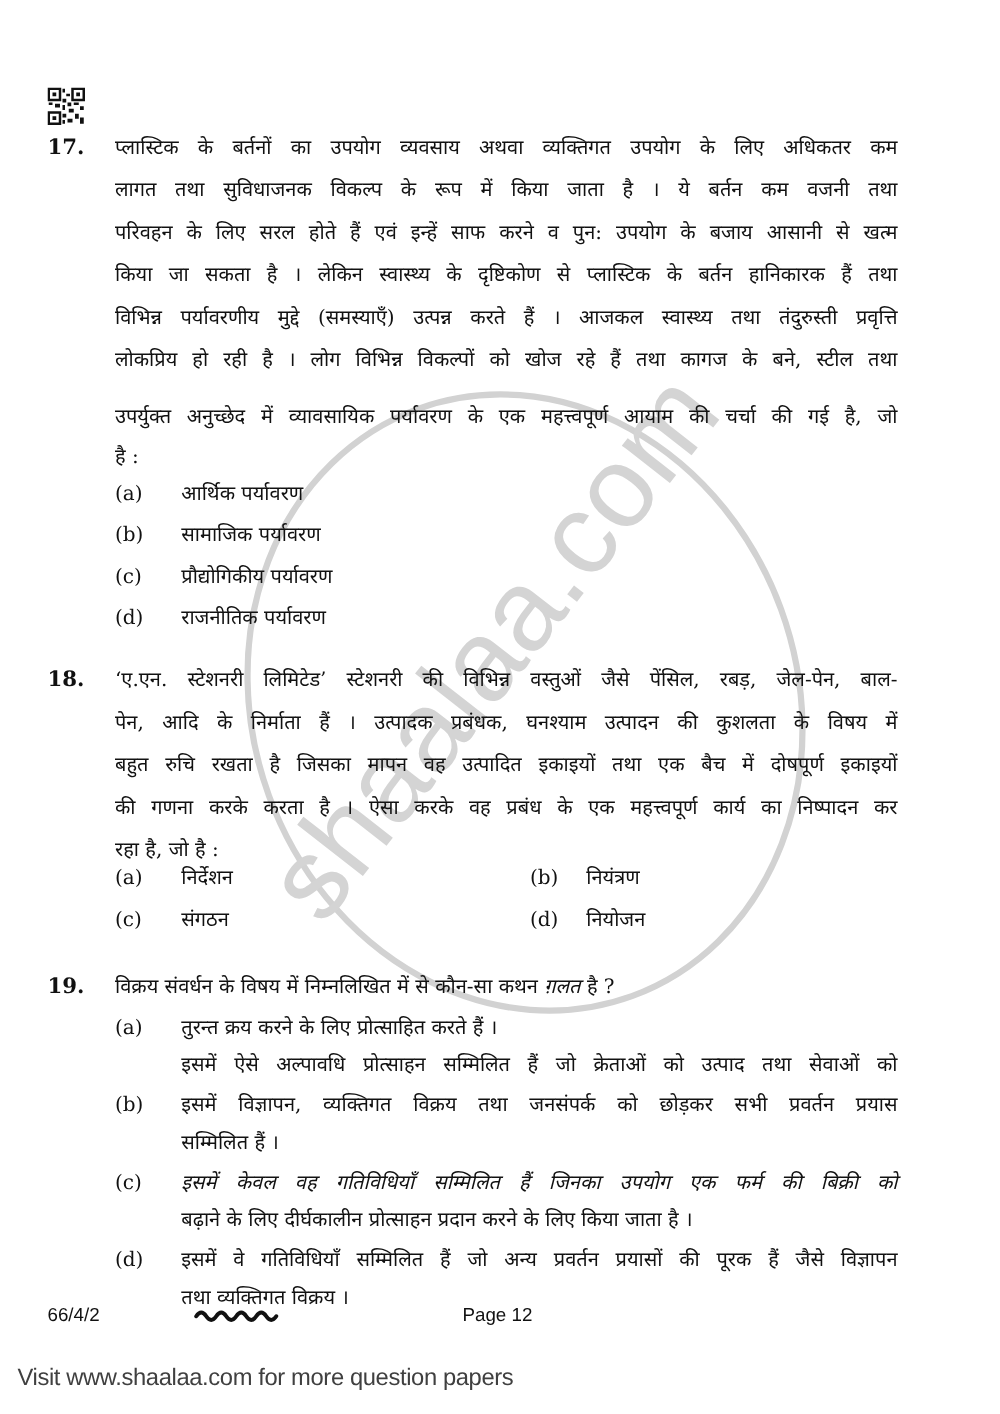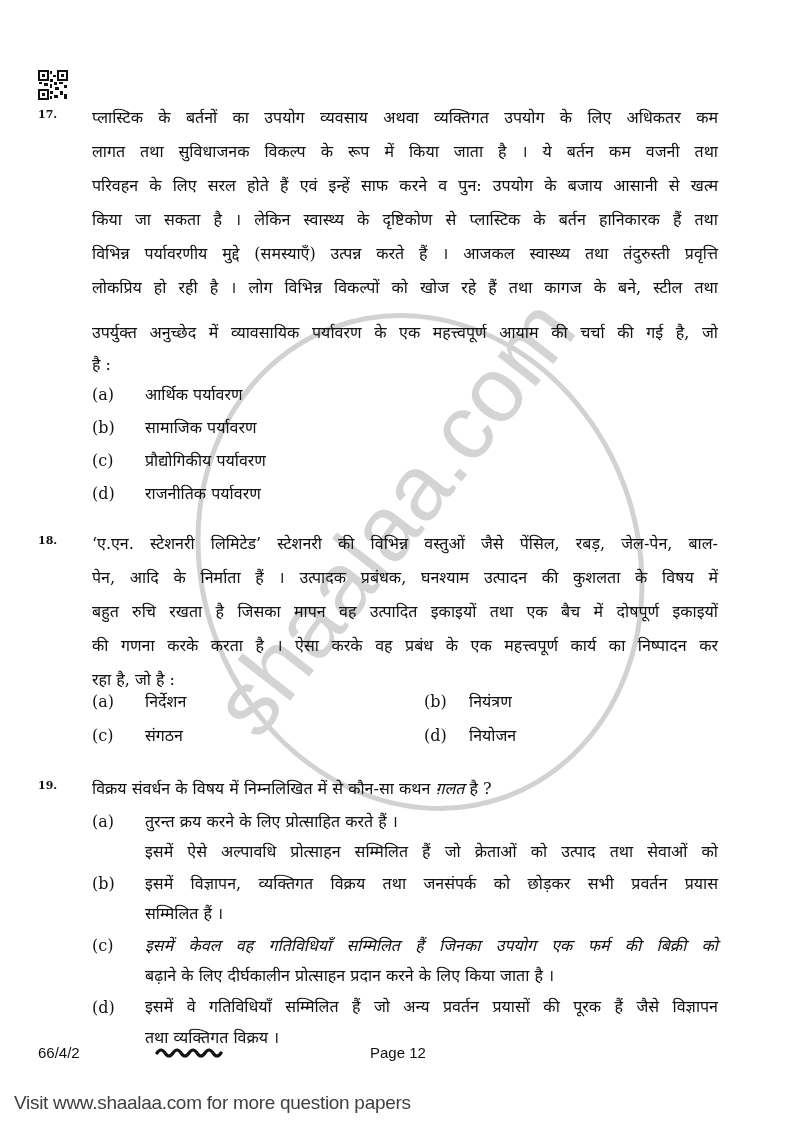--- a/index.html
+++ b/index.html
@@ -5,21 +5,21 @@
     html, body { margin: 0; padding: 0; background: #ffffff; }
     body { width: 800px; height: 1131px; position: relative; overflow: hidden;
            font-family: "DejaVu Serif", "Liberation Serif", serif; color: #111; }
     .page { position: absolute; left: 0; top: 0; width: 800px; height: 1131px; }
 
     .qr { position: absolute; left: 38px; top: 70px; width: 30px; height: 30px; }
 
     .watermark { position: absolute; left: 0; top: 0; width: 800px; height: 1131px; pointer-events: none; z-index: 0; }
 
     .q { position: absolute; left: 0; width: 800px; z-index: 1; }
-    .qnum { position: absolute; left: 38px; font-weight: bold; font-size: 11px;
+    .qnum { position: absolute; left: 38px; font-weight: bold; font-size: 17px;
             font-family: "DejaVu Serif", serif; }
     .qtext { position: absolute; left: 92px; width: 626px; font-size: 16px; line-height: 34px;
              text-align: justify; text-align-last: left; }
     .qline { display: block; height: 34px; white-space: nowrap; text-align-last: justify; }
     .qline.last { text-align-last: left; }
     .opt { position: absolute; font-size: 16px; line-height: 34px; white-space: nowrap; }
     .optlbl { position: absolute; left: 0; font-family: "DejaVu Serif", serif; }
     .opttxt { position: absolute; left: 53px; }
     .optblock { position: absolute; left: 92px; width: 626px; font-size: 16px; line-height: 30px; }
     .optblock .optlbl { left: 0; top: 0; }
@@ -159,21 +159,21 @@
   <div class="optblock" style="top:931px;">
     <span class="optlbl">(c)</span>
     <div class="opttxt">
       <span class="ol qline" style="height:30px;font-style:italic;">इसमें केवल वह गतिविधियाँ सम्मिलित हैं जिनका उपयोग एक फर्म की बिक्री को</span>
       <span class="ol">बढ़ाने के लिए दीर्घकालीन प्रोत्साहन प्रदान करने के लिए किया जाता है ।</span>
     </div>
   </div>
   <div class="optblock" style="top:993px;">
     <span class="optlbl">(d)</span>
     <div class="opttxt">
-      <span class="ol qline" style="height:30px;font-family:Liberation Mono, monospace;">इसमें वे गतिविधियाँ सम्मिलित हैं जो अन्य प्रवर्तन प्रयासों की पूरक हैं जैसे विज्ञापन</span>
+      <span class="ol qline" style="height:30px;">इसमें वे गतिविधियाँ सम्मिलित हैं जो अन्य प्रवर्तन प्रयासों की पूरक हैं जैसे विज्ञापन</span>
       <span class="ol">तथा व्यक्तिगत विक्रय ।</span>
     </div>
   </div>
 
   <div class="footer">
     <span class="code">66/4/2</span>
     <svg class="wave" width="72" height="16" viewBox="0 0 72 16">
       <path d="M2 9 q4 -6 8 0 t8 0 t8 0 t8 0 t8 0 t8 0 t8 0 t8 0" fill="none" stroke="#111" stroke-width="3.2" stroke-linecap="round"></path>
     </svg>
     <span class="page">Page 12</span>

